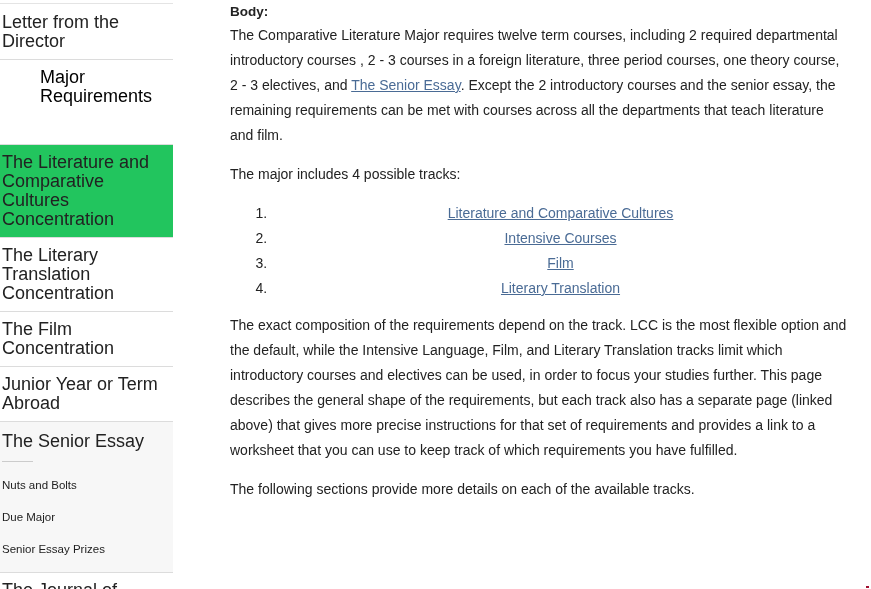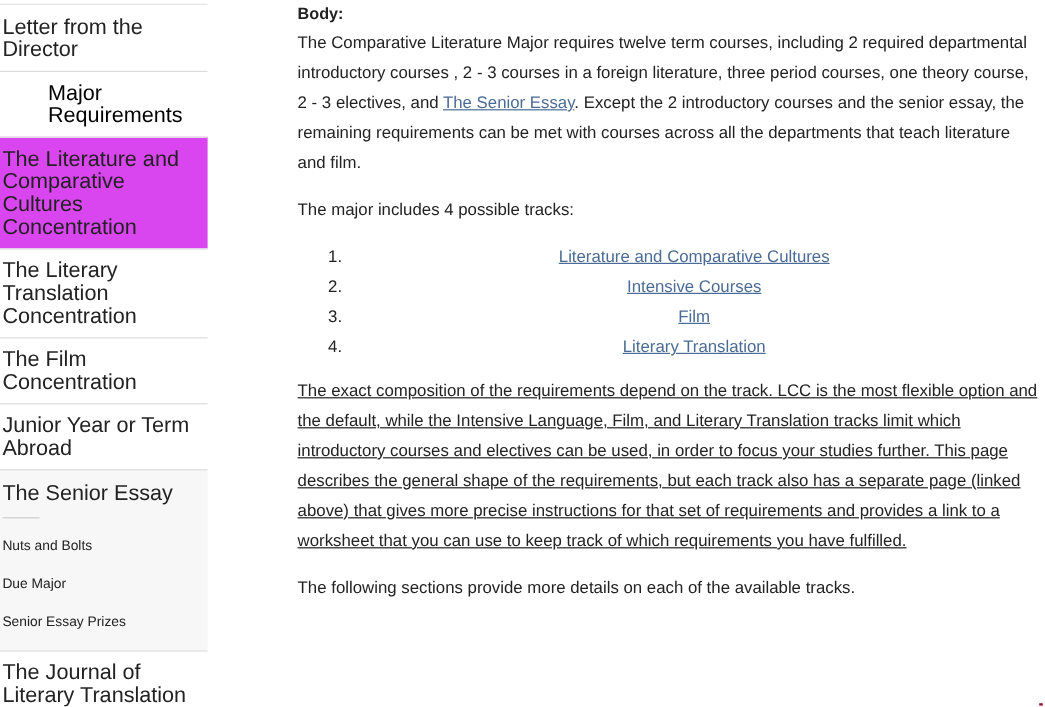--- a/index.html
+++ b/index.html
@@ -10,43 +10,43 @@
   }
   
   .sidebar { position: absolute; left: 0; top: 0; width: 173px; }
   .nav-item {
     display: block; font-size: 18px; line-height: 19px; color: #222;
     text-decoration: none; padding: 8px 0 8px 2px; border-top: 1px solid #dcdcdc;
     box-sizing: border-box;
   }
   .nav-item.first { border-top: 1px solid #e4e4e4; margin-top: 3px; padding-top: 9px; }
   .nav-item.active { color: #000000; padding-left: 40px; }
-  .nav-item.tinted { background: #d946ef; }
+  .nav-item.tinted { background: #22c55e; margin-top: 30px; }
   .senior-group { background: #f7f7f7; border-top: 1px solid #dcdcdc; }
   .senior-group .nav-item { border-top: none; }
   .senior-group .nav-item.parent { padding-top: 10px; padding-bottom: 10px; }
   .short-rule { width: 31px; height: 1px; background: #cccccc; margin-left: 2px; }
   .sub-item {
     display: block; font-size: 11.5px; line-height: 15px; color: #222;
     text-decoration: none; padding: 8px 0 9px 2px;
   }
   .sub-item.first-sub { padding-top: 16px; }
   .sub-item.last-sub { padding-bottom: 15px; }
   .after-group { border-top: none !important; }
 
   
-  .main { position: absolute; left: 248px; top: 0; width: 620px; }
+  .main { position: absolute; left: 230px; top: 0; width: 620px; }
   .label { font-weight: bold; font-size: 13.5px; margin-top: 4px; line-height: 16px; }
   p { margin: 0; font-size: 14px; line-height: 25px; }
   .p1 { margin-top: 3px; }
   .p2 { margin-top: 14px; }
   ol { margin: 14px 0 0 0; padding-left: 41px; font-size: 14px; line-height: 25px; }
   ol li { padding-left: 0; text-align: center; }
   a.link { color: #4a6b95; text-decoration: underline; }
-  .p3 { margin-top: 12px; text-decoration: underline; }
+  .p3 { margin-top: 12px; }
   .p4 { margin-top: 14px; }
   .p5 { margin-top: 13px; padding-left: 3px; }
   .artifact { position: absolute; left: 866px; top: 586px; width: 3px; height: 2px; background: #a01030; }
 </style>
 </head>
 <body>
 
 <nav class="sidebar">
   <a class="nav-item first">Letter from the Director</a>
   <a class="nav-item active">Major Requirements</a>

